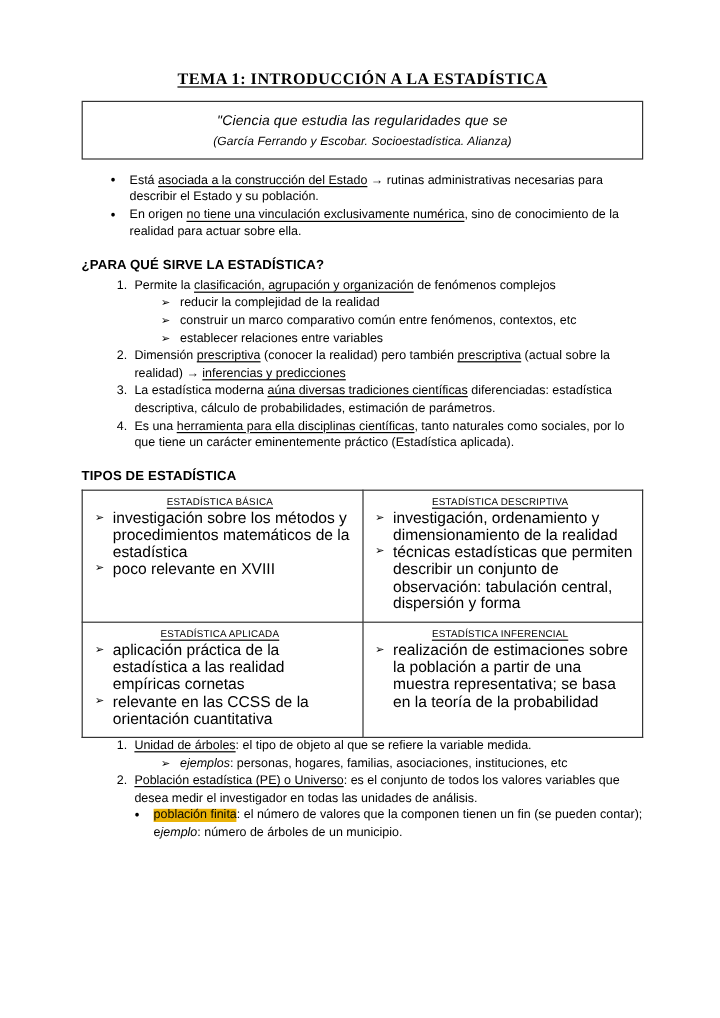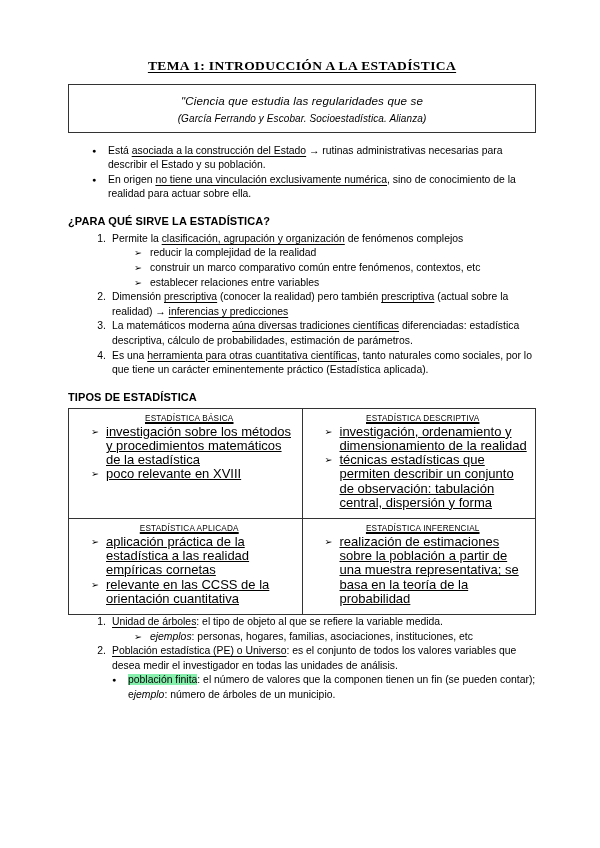--- a/index.html
+++ b/index.html
@@ -162,45 +162,44 @@
   
   .types-table {
     width: 100%;
     border-collapse: collapse;
     border: 1.4px solid #333;
     margin-top: 2px;
   }
   .types-table td {
     border: 1.4px solid #333;
     vertical-align: top;
-    padding: 5px 6px 8px 14px;
+    padding: 5px 6px 8px 2px;
     width: 50%;
     box-sizing: border-box;
-    text-decoration: underline;
   }
   .cell-title {
     text-align: center;
     font-size: 8.2px;
     text-decoration: underline;
     text-underline-offset: 1.5px;
     letter-spacing: 0.2px;
     margin-bottom: 2px;
   }
   .types-table ul.arrow-list {
     padding-left: 8px;
   }
   .types-table ul.arrow-list > li {
     font-size: 13px;
     line-height: 14.2px;
     padding-left: 15px;
   }
 
   u.ul { text-decoration: underline; text-underline-offset: 1.5px; }
   i.it { font-style: italic; }
-  .hl { background: #86efac; }
+  .hl { background: #eab308; }
 </style>
 </head>
 <body>
 
 <div class="page">
   <div class="content">
 
     <div class="doc-title">TEMA 1: INTRODUCCIÓN A LA ESTADÍSTICA</div>
 
     <div class="quote-box">
@@ -218,22 +217,22 @@
     <ol class="num-list">
       <li>
         <span>Permite la </span><u class="ul">clasificación, agrupación y organización</u><span> de fenómenos complejos</span>
         <ul class="arrow-list">
           <li>reducir la complejidad de la realidad</li>
           <li>construir un marco comparativo común entre fenómenos, contextos, etc</li>
           <li>establecer relaciones entre variables</li>
         </ul>
       </li>
       <li><span>Dimensión </span><u class="ul">prescriptiva</u><span> (conocer la realidad) pero también </span><u class="ul">prescriptiva</u><span> (actual sobre la realidad) → </span><u class="ul">inferencias y predicciones</u></li>
-      <li><span>La matemáticos moderna </span><u class="ul">aúna diversas tradiciones científicas</u><span> diferenciadas: estadística descriptiva, cálculo de probabilidades, estimación de parámetros.</span></li>
-      <li><span>Es una </span><u class="ul">herramienta para otras cuantitativa científicas</u><span>, tanto naturales como sociales, por lo que tiene un carácter eminentemente práctico (Estadística aplicada).</span></li>
+      <li><span>La estadística moderna </span><u class="ul">aúna diversas tradiciones científicas</u><span> diferenciadas: estadística descriptiva, cálculo de probabilidades, estimación de parámetros.</span></li>
+      <li><span>Es una </span><u class="ul">herramienta para ella disciplinas científicas</u><span>, tanto naturales como sociales, por lo que tiene un carácter eminentemente práctico (Estadística aplicada).</span></li>
     </ol>
 
     <div class="section-heading"><span>TIPOS DE ESTADÍSTICA</span></div>
 
     <table class="types-table">
       <tbody>
         <tr>
           <td>
             <div class="cell-title">ESTADÍSTICA BÁSICA</div>
             <ul class="arrow-list">

